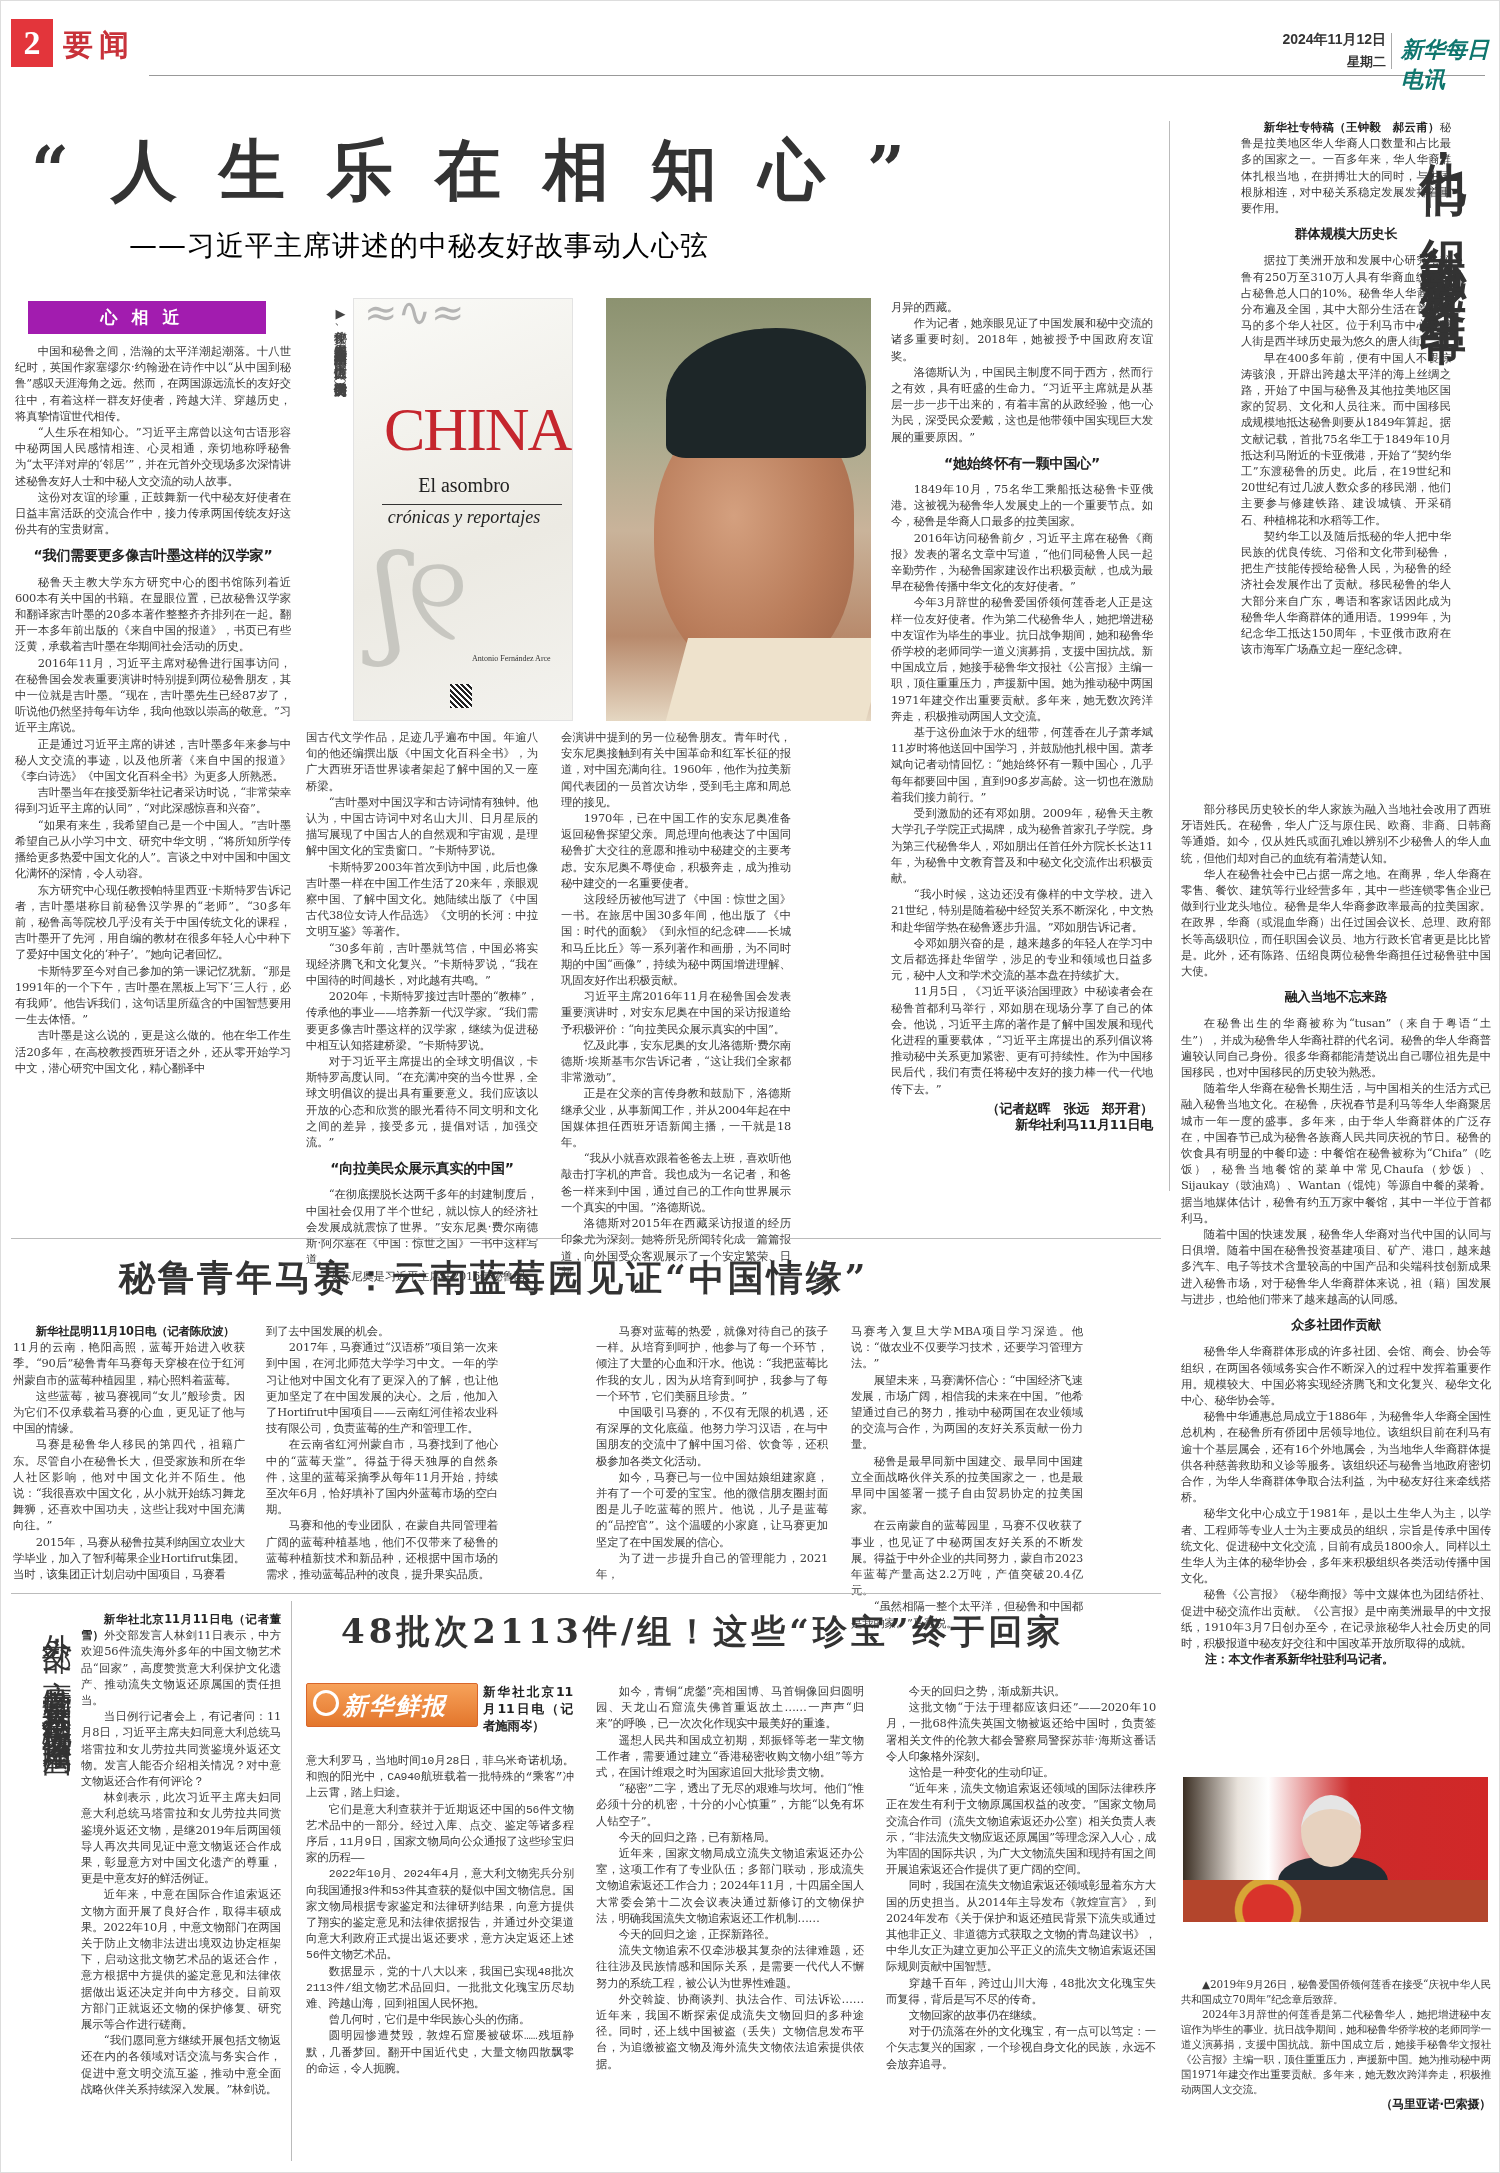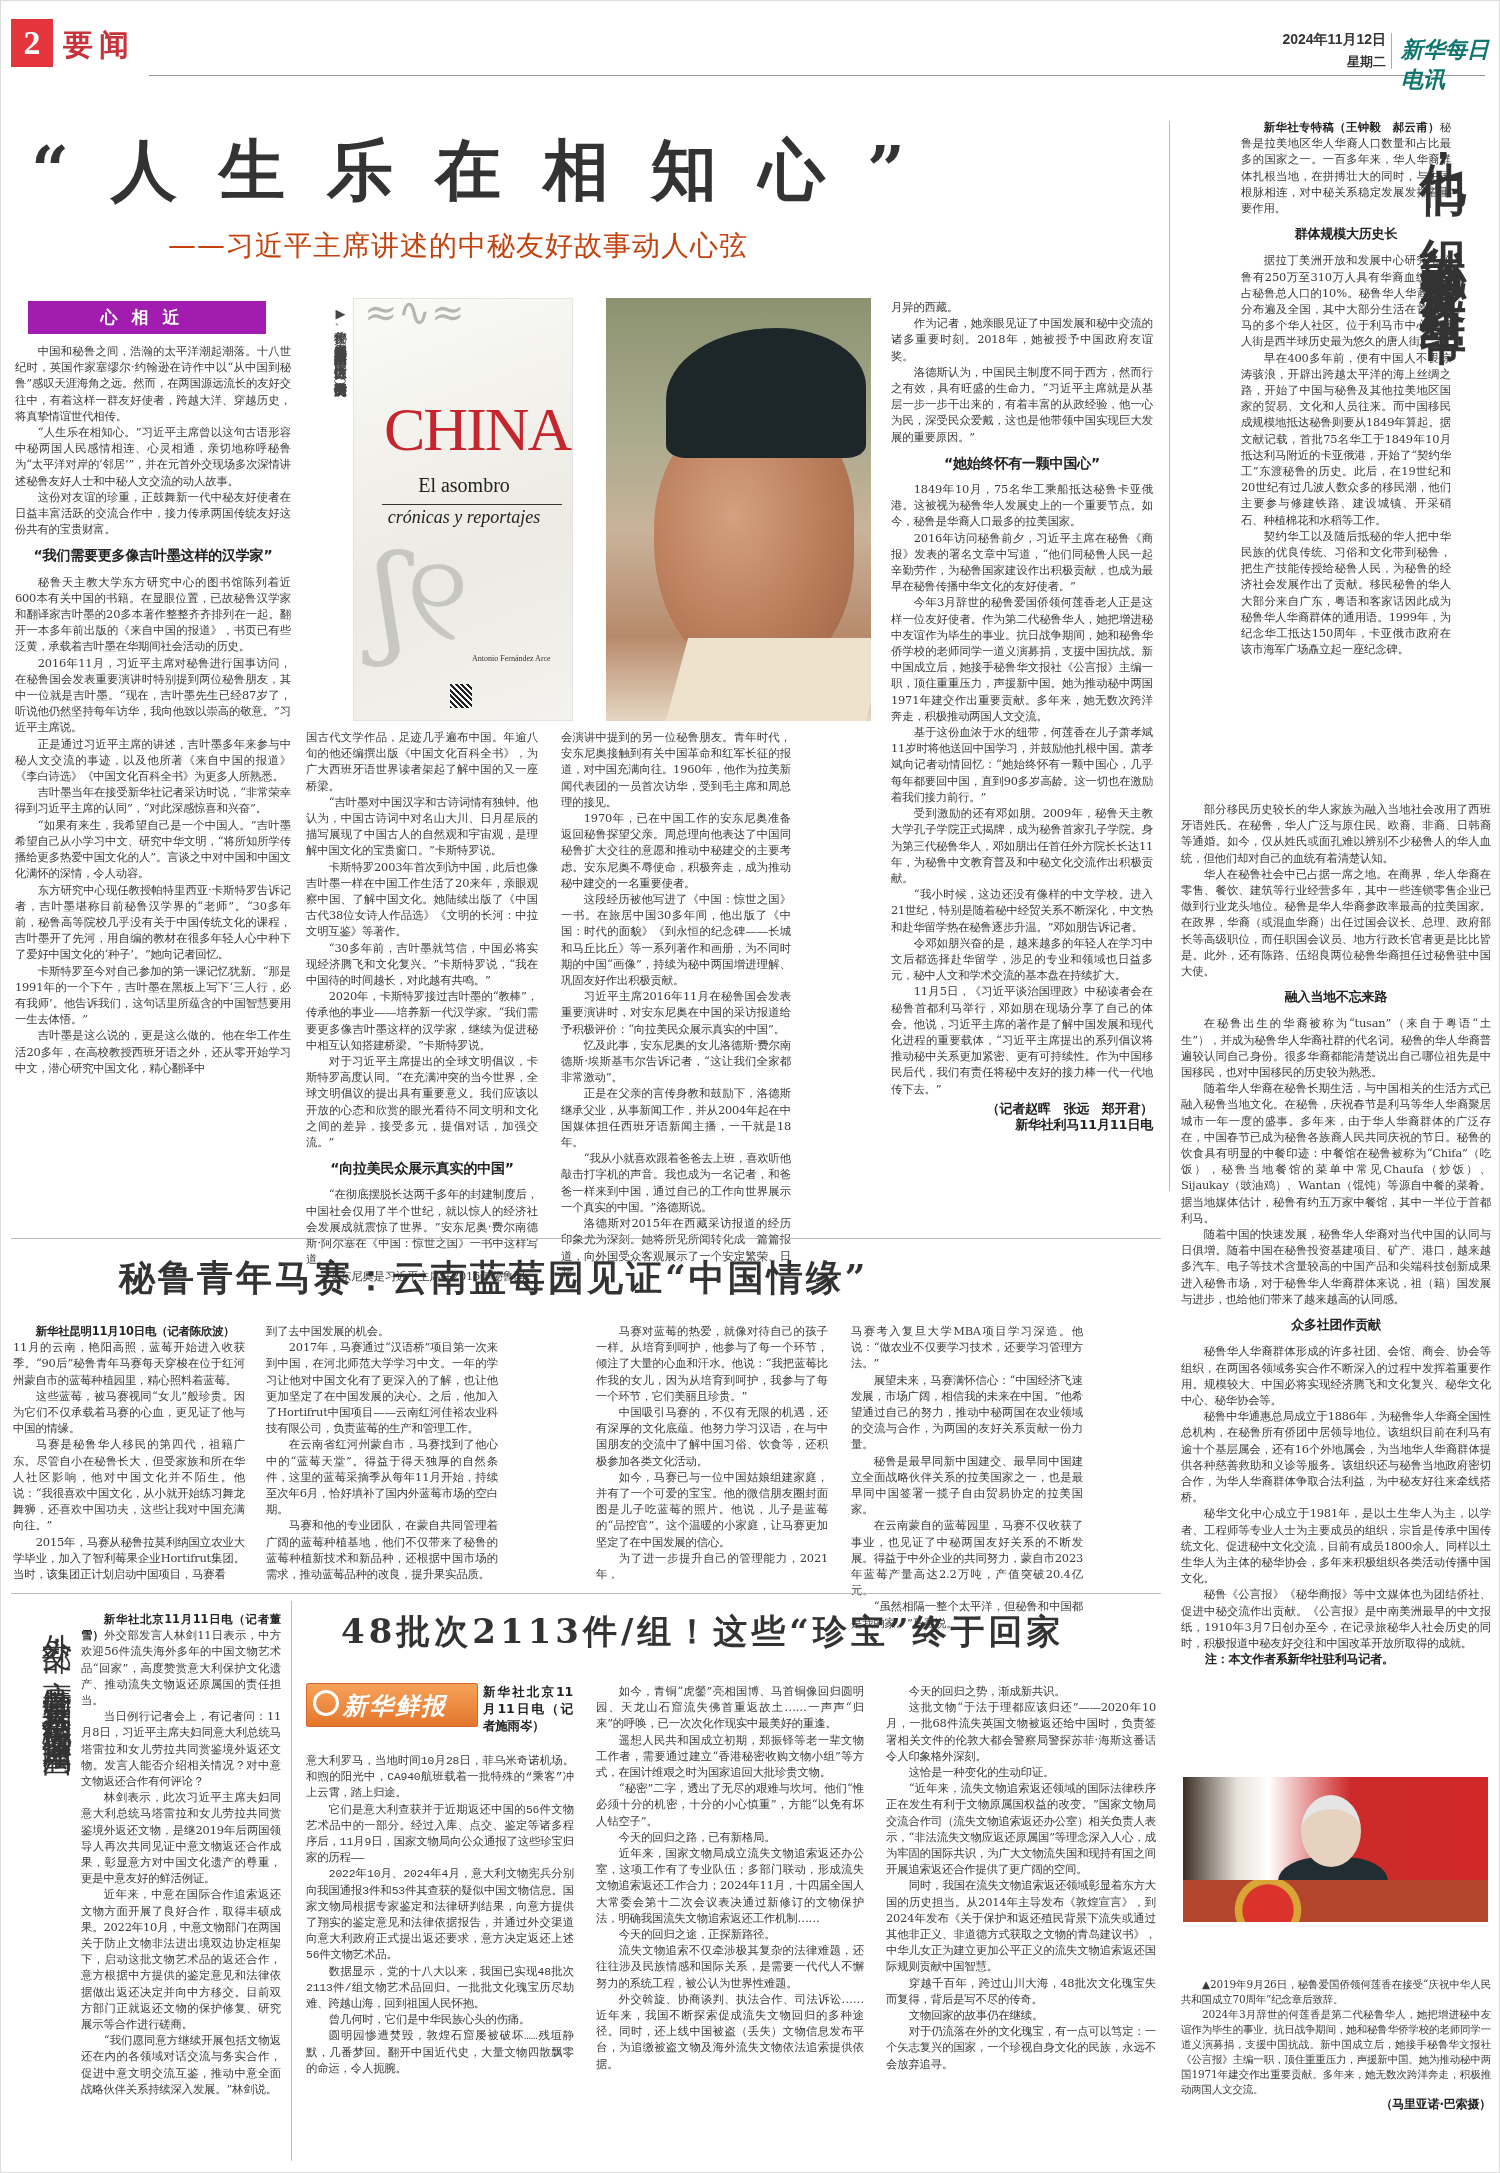--- a/index.html
+++ b/index.html
@@ -15,21 +15,21 @@
   
   .page-num { left: 10px; top: 18px; width: 42px; height: 48px; background: #e3353b; color: #fff; font: bold 34px "Liberation Serif", serif; text-align: center; line-height: 48px; }
   .section-name { left: 62px; top: 24px; font: bold 30px "DejaVu Serif", serif; color: #c8323a; letter-spacing: 6px; }
   .header-rule { left: 148px; right: 14px; top: 74px; height: 1px; background: #999; }
   .date { left: 1225px; top: 30px; font: bold 14px "Liberation Sans", sans-serif; color: #333; text-align: right; width: 160px; }
   .weekday { left: 1225px; top: 52px; font: bold 13px "Liberation Sans", sans-serif; color: #333; text-align: right; width: 160px; }
   .vsep { left: 1390px; top: 32px; width: 1px; height: 36px; background: #aaa; }
   .brand { left: 1400px; top: 34px; font: bold 22px "DejaVu Serif", serif; color: #0f766e; font-style: italic; }
   
   .headline { left: 30px; top: 125px; width: 860px; font: bold 66px "DejaVu Serif", serif; color: #333; letter-spacing: 42px; white-space: nowrap; }
-  .subheadline { left: 128px; top: 226px; font: 28px "DejaVu Sans", sans-serif; color: #c2410c; letter-spacing: 1px; margin-left: 39px; }
+  .subheadline { left: 128px; top: 226px; font: 28px "DejaVu Sans", sans-serif; color: #000000; letter-spacing: 1px; }
   .kicker { left: 27px; top: 300px; width: 238px; height: 33px; background: #a21caf; color: #fff; font: bold 17px "DejaVu Sans", sans-serif; text-align: center; line-height: 33px; letter-spacing: 14px; }
   .photo { background: #ccc; overflow: hidden; }
   .book { left: 352px; top: 297px; width: 220px; height: 423px; background: linear-gradient(160deg,#fafaf7 0%,#eceae3 60%,#f3f2ee 100%); border: 1px solid #e3e3e3; }
   .book .calig { position: absolute; font: 120px "DejaVu Serif", serif; color: #b8b8b2; opacity: .7; }
   .book .china { position: absolute; left: 30px; top: 95px; font: 62px "Liberation Serif", serif; color: #c5262e; letter-spacing: -2px; }
   .book .asombro { position: absolute; left: 0; width: 220px; top: 175px; text-align: center; font: 20px "Liberation Serif", serif; color: #222; }
   .book .rule { position: absolute; left: 28px; right: 10px; top: 205px; height: 1px; background: #333; }
   .book .cronicas { position: absolute; left: 0; width: 220px; top: 208px; text-align: center; font: italic 18px "Liberation Serif", serif; color: #222; }
   .book .author { position: absolute; left: 118px; top: 355px; font: 8px "Liberation Serif", serif; color: #333; }
   .book .qr { position: absolute; left: 96px; top: 450px; width: 22px; height: 24px; background: repeating-linear-gradient(45deg,#222 0 2px,#fff 2px 4px); }

